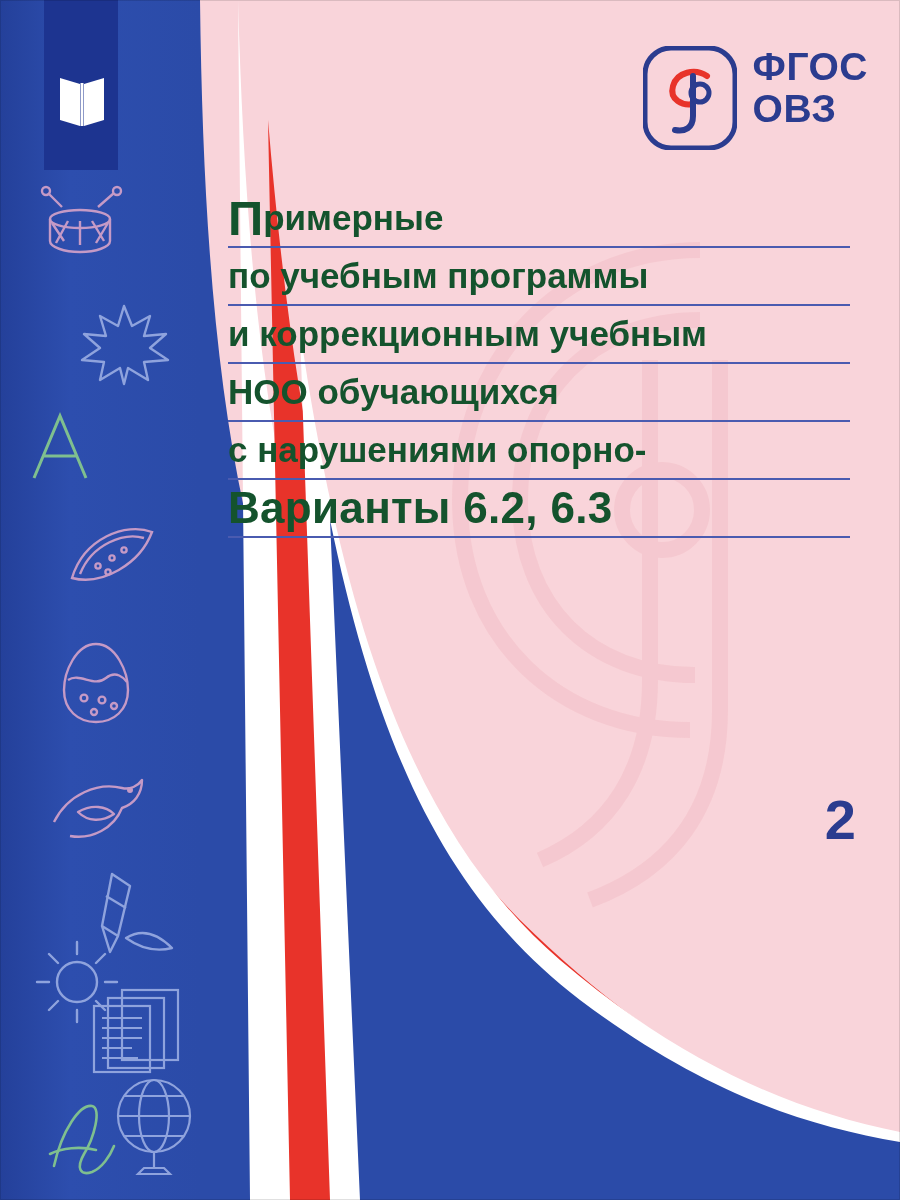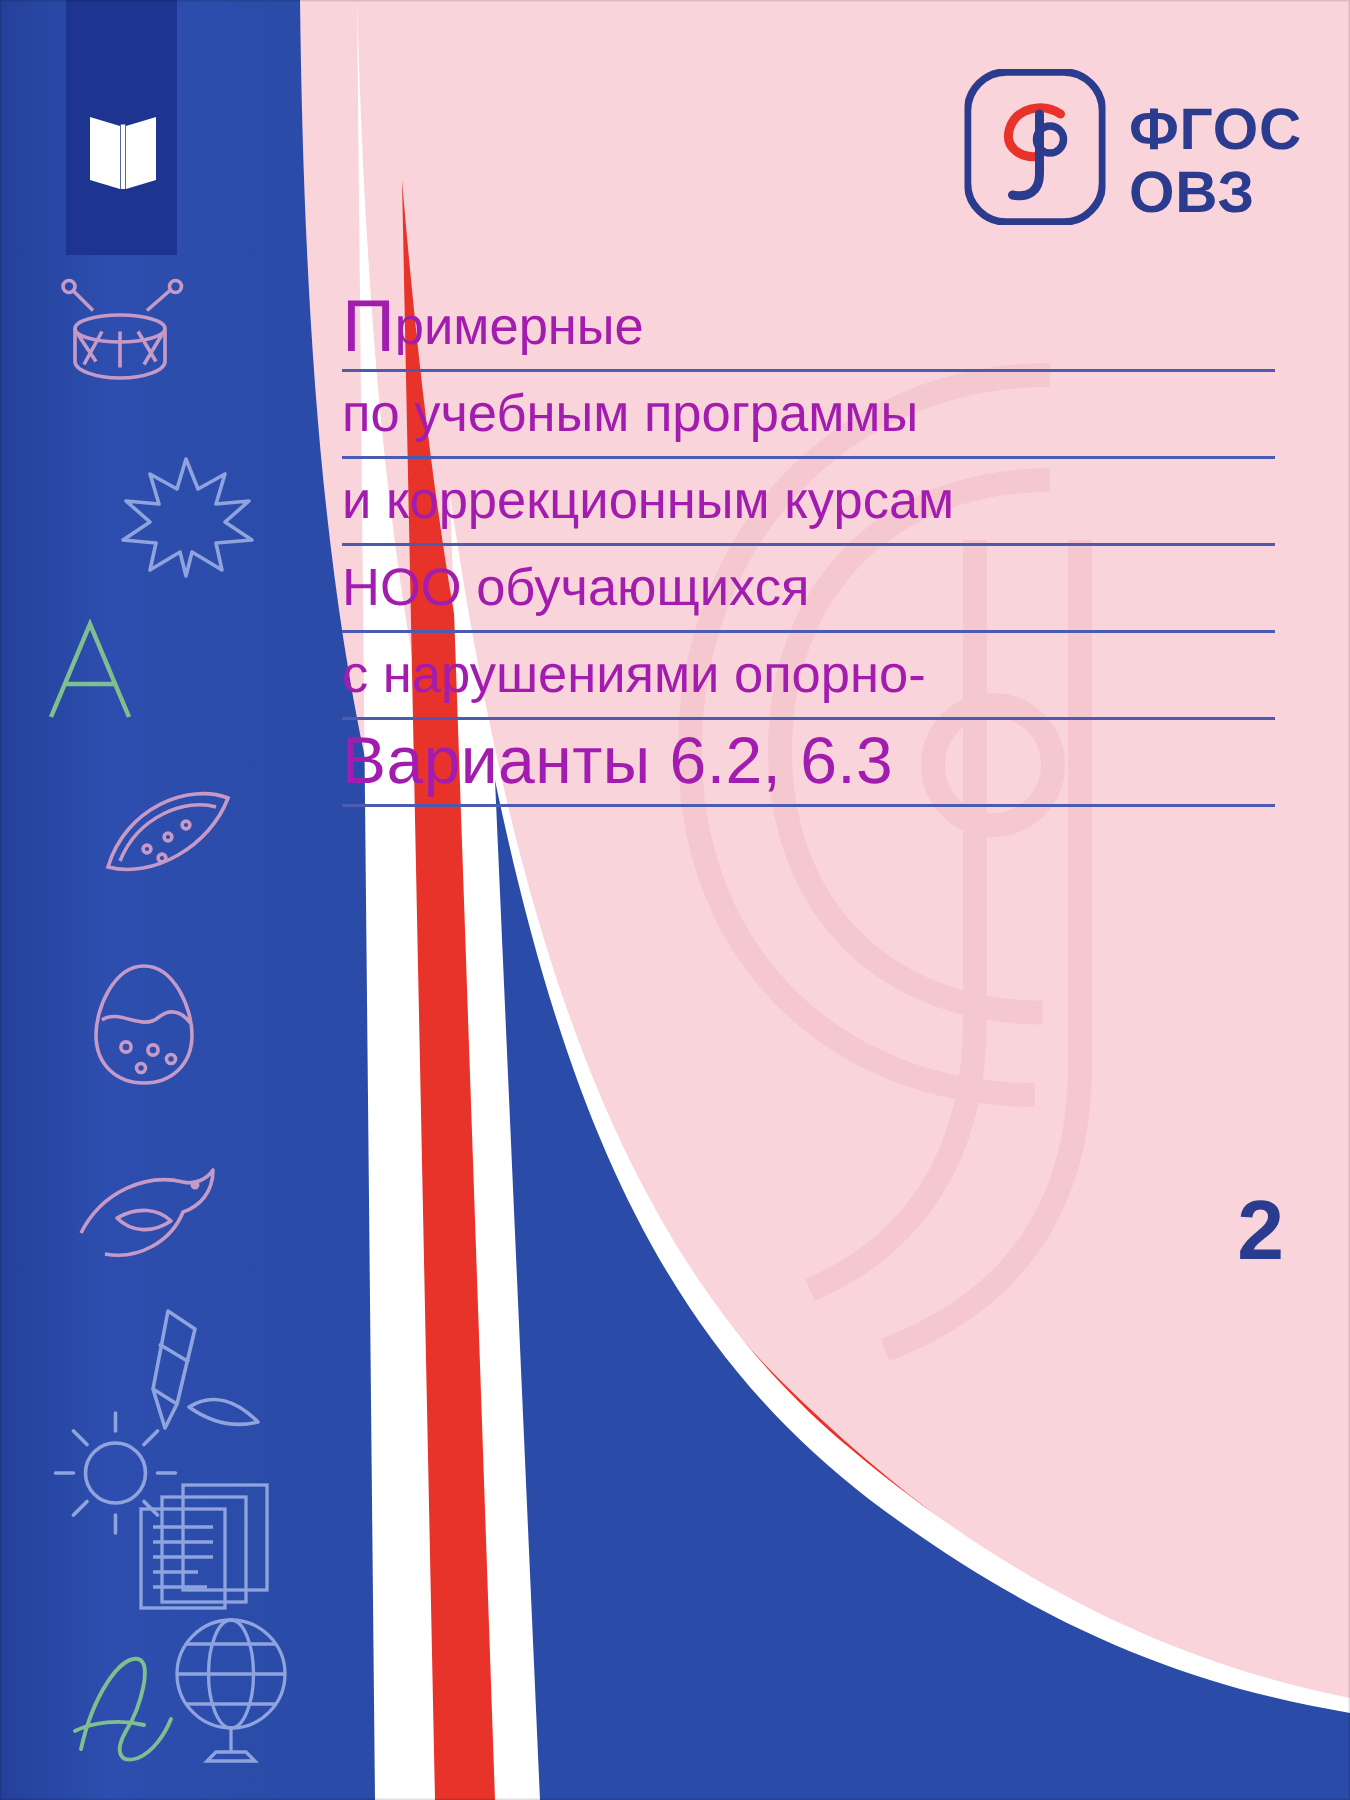--- a/index.html
+++ b/index.html
@@ -75,43 +75,43 @@
     left: 0; bottom: 0;
     width: 900px; height: 1200px;
     pointer-events: none;
   }
 
   
   .fgos-wrap {
     position: absolute;
     right: 32px; top: 46px;
     display: flex;
-    align-items: flex-end;
+    align-items: flex-start;
     gap: 16px;
   }
   .fgos-mark { width: 94px; height: 104px; }
   .fgos-text {
     color: #2b3c8f;
     font-weight: bold;
     font-size: 39px;
     line-height: 1.08;
     letter-spacing: .5px;
   }
 
   
   .title-block {
     position: absolute;
     left: 228px; top: 190px;
     width: 622px;
   }
   .title-line {
     position: relative;
     border-bottom: 2px solid #4a5bb0;
-    color: #a21caf;
-    font-weight: normal;
+    color: #14532d;
+    font-weight: bold;
     font-size: 35px;
     line-height: 56px;
     height: 56px;
     white-space: nowrap;
     overflow: visible;
   }
   .title-line.big-first {
     font-size: 35px;
   }
   .title-line .cap {
@@ -287,21 +287,21 @@
       <div>ФГОС</div>
       <div>ОВЗ</div>
     </div>
   </div>
 
   <div class="title-block">
     <div class="title-line big-first">
       <span class="cap">П</span><span>римерные</span>
     </div>
     <div class="title-line">по учебным программы</div>
-    <div class="title-line">и коррекционным курсам</div>
+    <div class="title-line">и коррекционным учебным</div>
     <div class="title-line">НОО обучающихся</div>
     <div class="title-line">с нарушениями опорно-</div>
     <div class="title-line variant last-rule">Варианты 6.2, 6.3</div>
   </div>
 
   <div class="grade">
     <div class="grade-num">2</div>
   </div>
 
   <div class="edge"></div>

